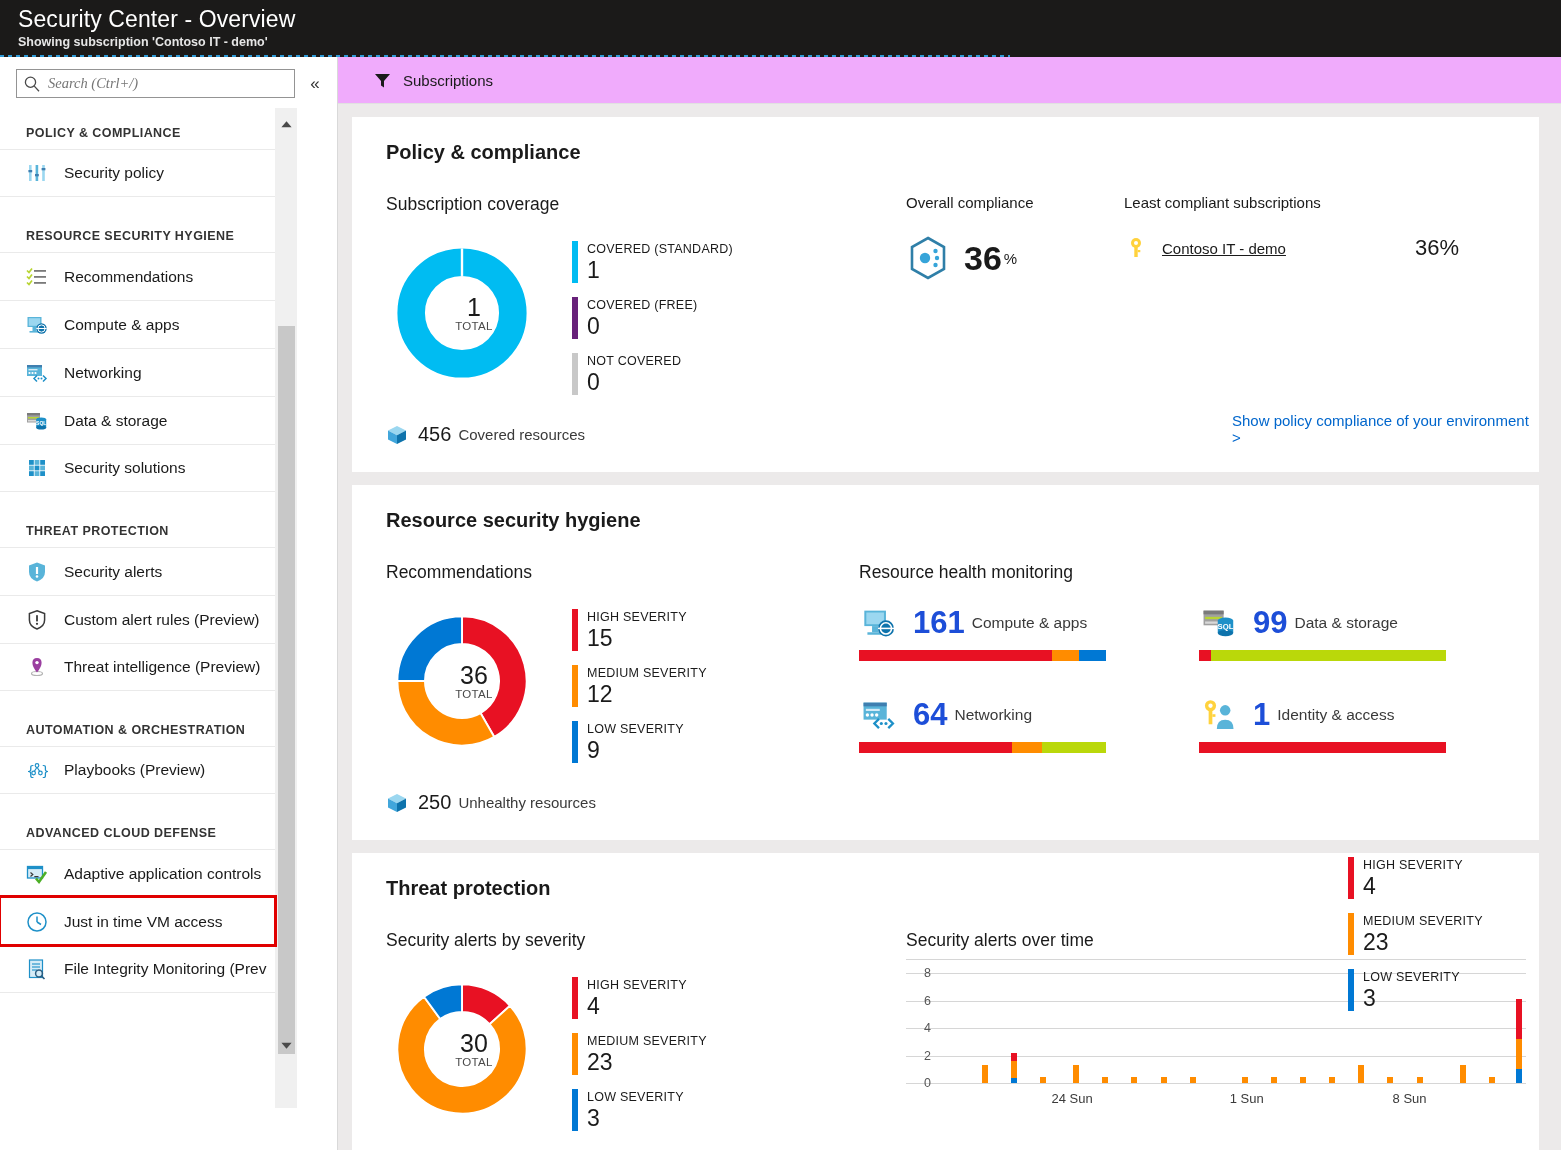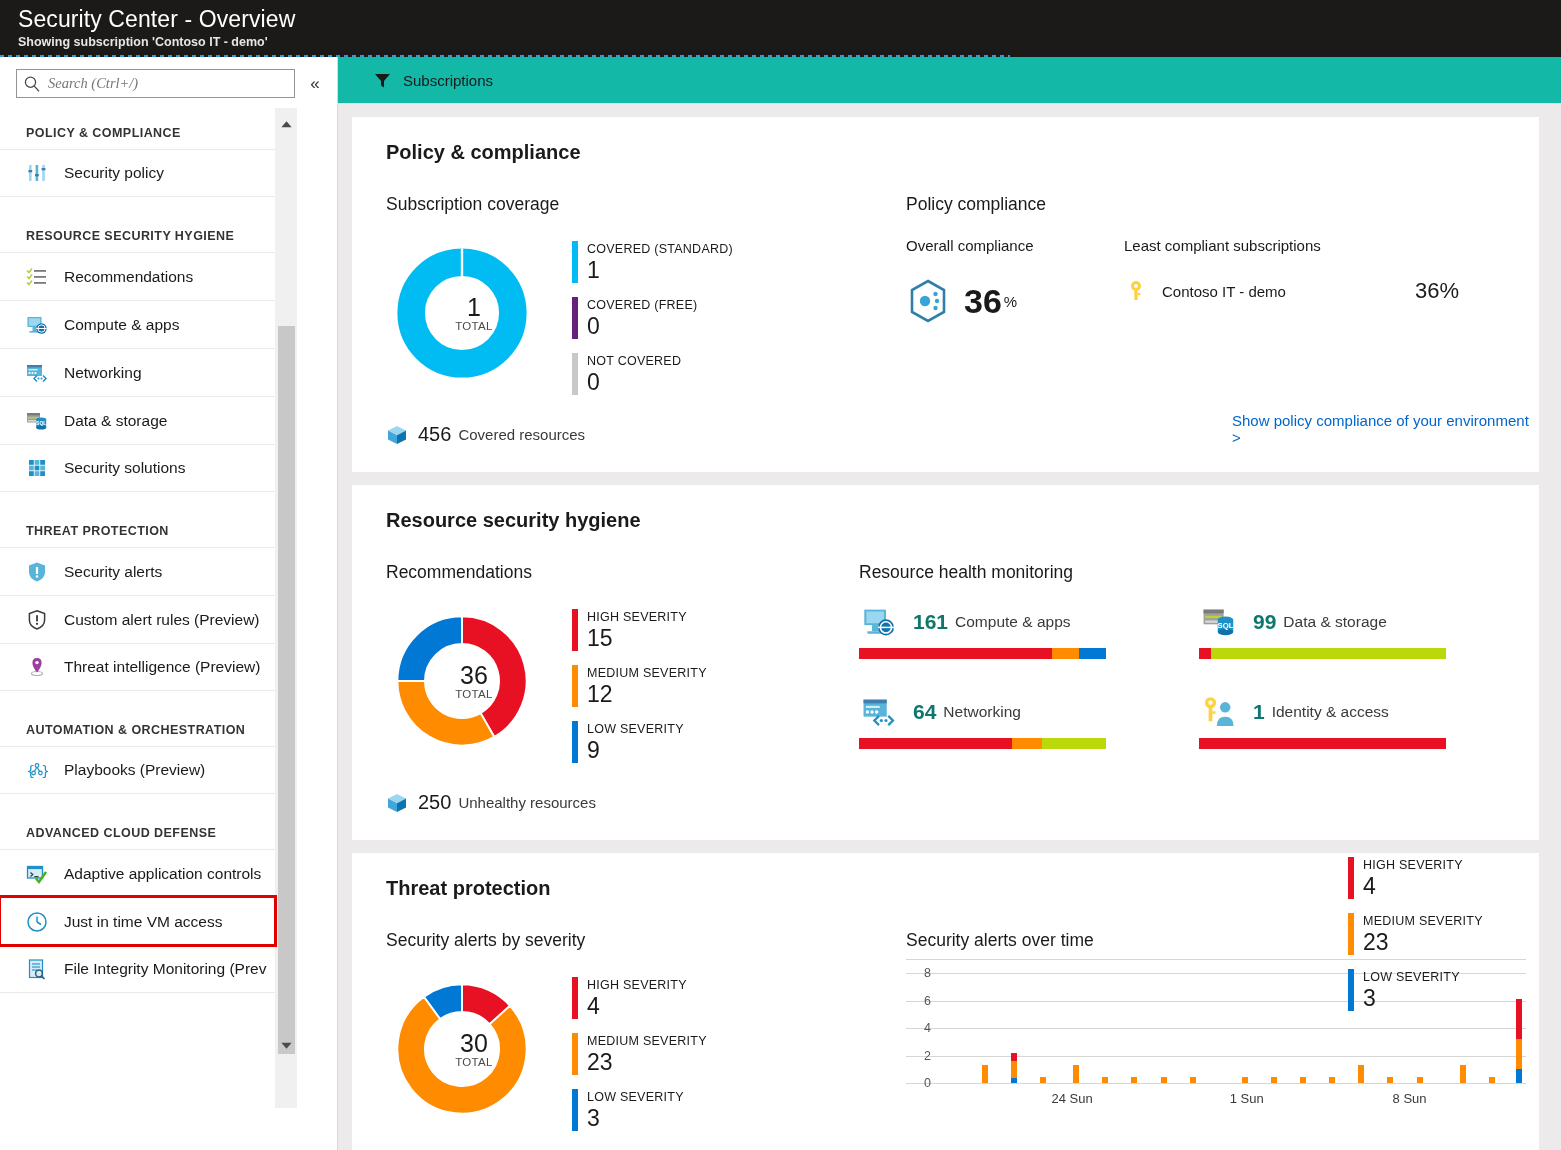--- a/index.html
+++ b/index.html
@@ -90,21 +90,21 @@
     position:absolute; left:3px; top:218px; width:17px; height:728px;
     background:#c8c8c8; cursor:pointer;
   }
 
   
   .main {
     position:absolute; left:338px; top:57px; width:1223px; height:1093px;
     background:#eceaea; overflow:hidden;
   }
   .filterbar {
-    height:47px; background:#14b8a6; border-bottom:1px solid #e1e1e1;
+    height:47px; background:#f0abfc; border-bottom:1px solid #e1e1e1;
     display:flex; align-items:center; padding-left:36px;
   }
   .filterbar .funnel { width:17px; height:17px; margin-right:12px; }
   .filterbar .flabel { font-size:15px; color:#1a1a1a; }
 
   .card {
     background:#ffffff; margin:13px 22px 0 14px; padding:24px 0 26px 34px;
     position:relative;
   }
   .card h2 {
@@ -142,35 +142,35 @@
   .pc-row { display:flex; }
   .pc-col1 { width:218px; }
   .pc-col2 { flex:1 1 auto; }
   .pc-sublabel { font-size:15px; color:#1a1a1a; margin-bottom:24px; }
   .pc-score { display:flex; align-items:center; }
   .pc-score .hexico { width:46px; height:46px; margin-right:12px; flex:0 0 46px; }
   .pc-score .val { font-size:34px; font-weight:bold; color:#1a1a1a; line-height:34px; }
   .pc-score .pct { font-size:15px; color:#1a1a1a; margin-left:2px; }
   .lcs-row { display:flex; align-items:center; }
   .lcs-row .keyico { width:24px; height:24px; margin-right:14px; flex:0 0 24px; }
-  .lcs-row .name { font-size:15px; color:#1a1a1a; flex:1 1 auto; }
+  .lcs-row .name { font-size:15px; color:#1a1a1a; flex:1 1 auto;text-decoration:underline; }
   .lcs-row .pct { font-size:22px; color:#1a1a1a; margin-right:80px; }
   .pclink {
     position:absolute; left:852px; bottom:26px;
     font-size:15px; color:#0066cc; cursor:pointer; text-decoration:none;margin-left:28px;
   }
 
   
   .rhm-grid {
     display:grid; grid-template-columns:340px 340px; gap:36px 0; margin-top:6px;
   }
   .rhm-cell { width:293px; }
   .rhm-head { display:flex; align-items:center; margin-bottom:9px; }
   .rhm-head .ico { width:40px; height:34px; margin-right:14px; flex:0 0 40px; }
-  .rhm-head .num { font-size:21px; font-weight:bold; color:#0f766e; margin-right:7px; }
+  .rhm-head .num { font-size:31px; font-weight:bold; color:#1d4ed8; margin-right:7px; }
   .rhm-head .lab { font-size:15.5px; color:#3a3a3a; }
   .rhm-bar { height:11px; display:flex; width:247px; margin-left:0; }
 
   
   .tchart { position:relative; width:620px; height:140px; margin-top:10px; }
   .tchart .grid { position:absolute; left:0; right:0; height:1px; background:#d6d6d6; }
   .tchart .ylab {
     position:absolute; left:18px; font-size:12.5px; color:#555;
     transform:translateY(-50%);
   }
@@ -432,21 +432,20 @@
               <polygon points="2,6.6 11,11.2 11,20 2,15.4" fill="#41a6db"></polygon>
               <polygon points="20,6.6 11,11.2 11,20 20,15.4" fill="#0e73ac"></polygon>
             </svg>
           </span>
           <span class="num">456</span>
           <span class="txt">Covered resources</span>
         </div>
       </div>
 
       <div class="col-right">
-        <div class="col-title">Policy compliance</div>
         <div class="pc-row">
           <div class="pc-col1">
             <div class="pc-sublabel">Overall compliance</div>
             <div class="pc-score">
               <span class="hexico">
                 <svg viewBox="0 0 46 46" width="46" height="46">
                   <path d="M22 3 L38 12 L38 34 L22 43 L6 34 L6 12 Z" fill="none" stroke="#2f7fa8" stroke-width="2.6"></path>
                   <circle cx="19" cy="23" r="5.2" fill="#36a4d9"></circle>
                   <circle cx="29.5" cy="16" r="2.2" fill="#36a4d9"></circle>
                   <circle cx="31" cy="23" r="2.2" fill="#36a4d9"></circle>

